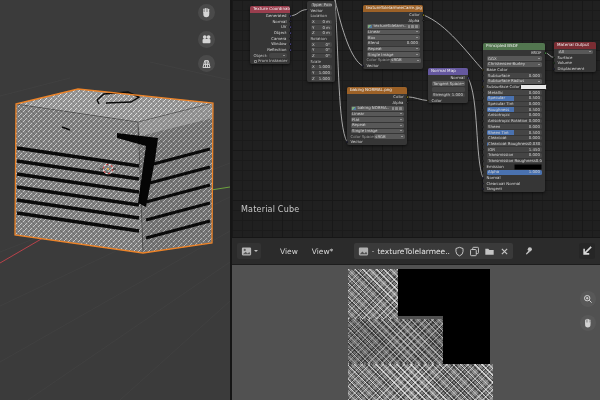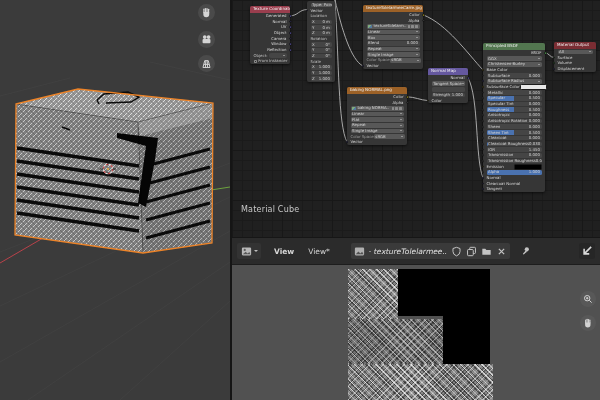--- a/index.html
+++ b/index.html
@@ -49,21 +49,21 @@
   .swatch{flex:0 0 46%;height:4.2px;border-radius:1.4px;margin-left:auto;border:.4px solid #1c1c1c;}
   
   #image-editor{position:absolute;left:230px;top:237px;width:370px;height:163px;
      border-left:2px solid #151515;box-sizing:border-box;}
   .ie-header{position:relative;height:26px;background:#2b2b2b;border-top:1px solid #161616;
      border-bottom:1px solid #1d1d1d;display:flex;align-items:center;color:#d6d6d6;font-size:7.5px;}
   .hdr-btn{display:flex;align-items:center;gap:2px;background:#333;border-radius:2px;padding:2px 3px;}
   .menu-item{padding:0 7px;}
   .id-widget{display:flex;align-items:center;background:#3a3a3a;border-radius:2px;height:16px;
      padding:0 3px;gap:3px;margin-left:14px;}
-  .id-name{color:#e2e2e2;max-width:88px;overflow:hidden;white-space:nowrap;font-style:italic;}
+  .id-name{color:#e2e2e2;max-width:88px;overflow:hidden;white-space:nowrap;}
   .icon16{width:12px;height:12px;display:flex;align-items:center;justify-content:center;}
   .icon16 svg{width:11px;height:11px;}
   .ie-content{position:relative;width:100%;height:136px;background:#515151;overflow:hidden;}
   .plate{position:absolute;background-color:#828282;background-image:
      repeating-linear-gradient(45deg,rgba(255,255,255,.55) 0 1px,transparent 1px 5px),
      repeating-linear-gradient(135deg,rgba(255,255,255,.38) 0 1px,transparent 1px 5px),
      repeating-linear-gradient(45deg,rgba(0,0,0,.42) 2px 3px,transparent 3px 5px),
      repeating-linear-gradient(135deg,rgba(0,0,0,.3) 2px 3px,transparent 3px 5px);}
   .blackreg{position:absolute;background:#000;}
   .ie-over-btn{position:absolute;width:16px;height:16px;border-radius:50%;background:rgba(95,95,95,.5);
@@ -645,21 +645,21 @@
       <div class="hdr-btn" style="margin-left:5px;">
         <span class="icon16">
           <svg viewBox="0 0 10 10">
               <rect x="0.8" y="1.4" width="8.4" height="7.2" rx="1" fill="#b8b8b8"></rect>
           <circle cx="3.4" cy="3.6" r="1" fill="#5a5a5a"></circle>
               <path d="M1.6 7.6 L4.2 5.2 L6 6.8 L7.6 5.4 L8.6 7.6 Z" fill="#5a5a5a"></path>
             </svg>
         </span>
         <span class="chev" style="border-top-color:#bbb;border-left-width:2px;border-right-width:2px;border-top-width:2.6px;"></span>
       </div>
-      <span class="menu-item" style="margin-left:6px;font-weight:bold;">View</span>
+      <span class="menu-item" style="margin-left:12px;">View</span>
       <span class="menu-item">View*</span>
       <div class="id-widget">
         <span class="icon16">
           <svg viewBox="0 0 10 10">
               <rect x="0.8" y="1.4" width="8.4" height="7.2" rx="1" fill="#b0b0b0"></rect>
           <path d="M1.6 7.6 L4 5 L5.8 6.8 L7.4 5.2 L8.6 7.6 Z" fill="#525252"></path>
             </svg>
         </span>
         <span class="chev" style="margin-left:0;"></span>
         <span class="id-name">textureTolelarmee..</span>

